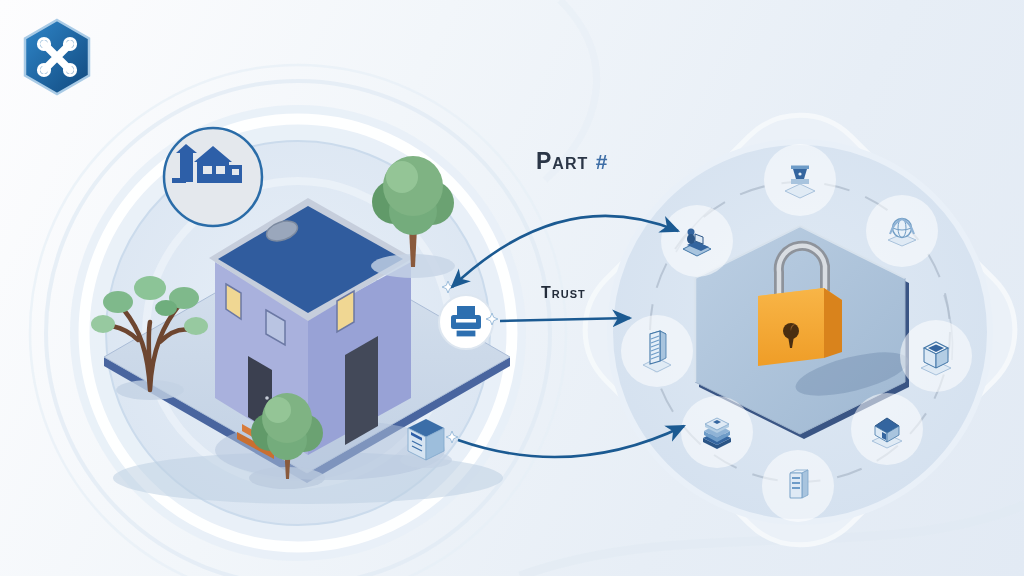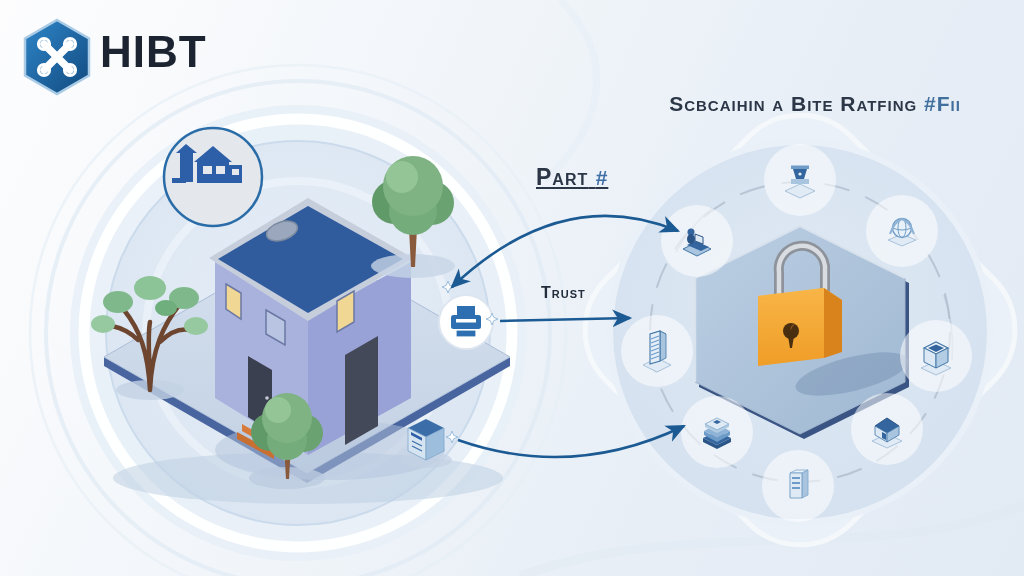--- a/index.html
+++ b/index.html
@@ -14,22 +14,22 @@
     left:100px;top:30px;font-size:44px;font-weight:800;color:#1b2430;
     letter-spacing:1px;line-height:1;
   }
   .heading{
     left:630px;top:92px;width:370px;text-align:center;
     font-size:21px;font-weight:700;font-variant:small-caps;
     letter-spacing:1px;color:#2b3647;
   }
   .heading .suffix{color:#41709f;}
   .part-label{
-    left:536px;top:164px;font-size:23px;font-weight:600;
-    font-variant:small-caps;letter-spacing:1px;color:#2b3647;text-decoration:underline;
+    left:536px;top:148px;font-size:23px;font-weight:600;
+    font-variant:small-caps;letter-spacing:1px;color:#2b3647;
   }
   .part-label .sym{color:#3e6ea6;font-weight:700;font-size:21px;}
   .trust-label{
     left:541px;top:284px;font-size:16px;font-weight:600;
     font-variant:small-caps;letter-spacing:1px;color:#232c3a;
   }
 </style>
 </head>
 <body>
 
@@ -279,25 +279,21 @@
   <g>
     <polygon points="57,20 89,38.5 89,75.5 57,94 25,75.5 25,38.5" fill="url(#hexLogoGrad)" stroke="#a9cbe6" stroke-width="2.5"></polygon>
     <path d="M44,44 L70,70 M70,44 L44,70" stroke="#ffffff" stroke-width="7.5" stroke-linecap="round"></path>
     <circle cx="44" cy="44" r="5.5" fill="none" stroke="#ffffff" stroke-width="3.2"></circle>
     <circle cx="70" cy="44" r="5.5" fill="none" stroke="#ffffff" stroke-width="3.2"></circle>
     <circle cx="44" cy="70" r="5.5" fill="none" stroke="#ffffff" stroke-width="3.2"></circle>
     <circle cx="70" cy="70" r="5.5" fill="none" stroke="#ffffff" stroke-width="3.2"></circle>
   </g>
 </svg>
 
-<div class="label logo-text">HIBT</div>
-
-<div class="label heading">
-  <span>Scbcaihin a Bite Ratfing </span><span class="suffix">#Fii</span>
-</div>
+
 
 <div class="label part-label">
   <span>Part</span>
   <span class="sym">#</span>
 </div>
 
 <div class="label trust-label">Trust</div>
 
 </div>
 

